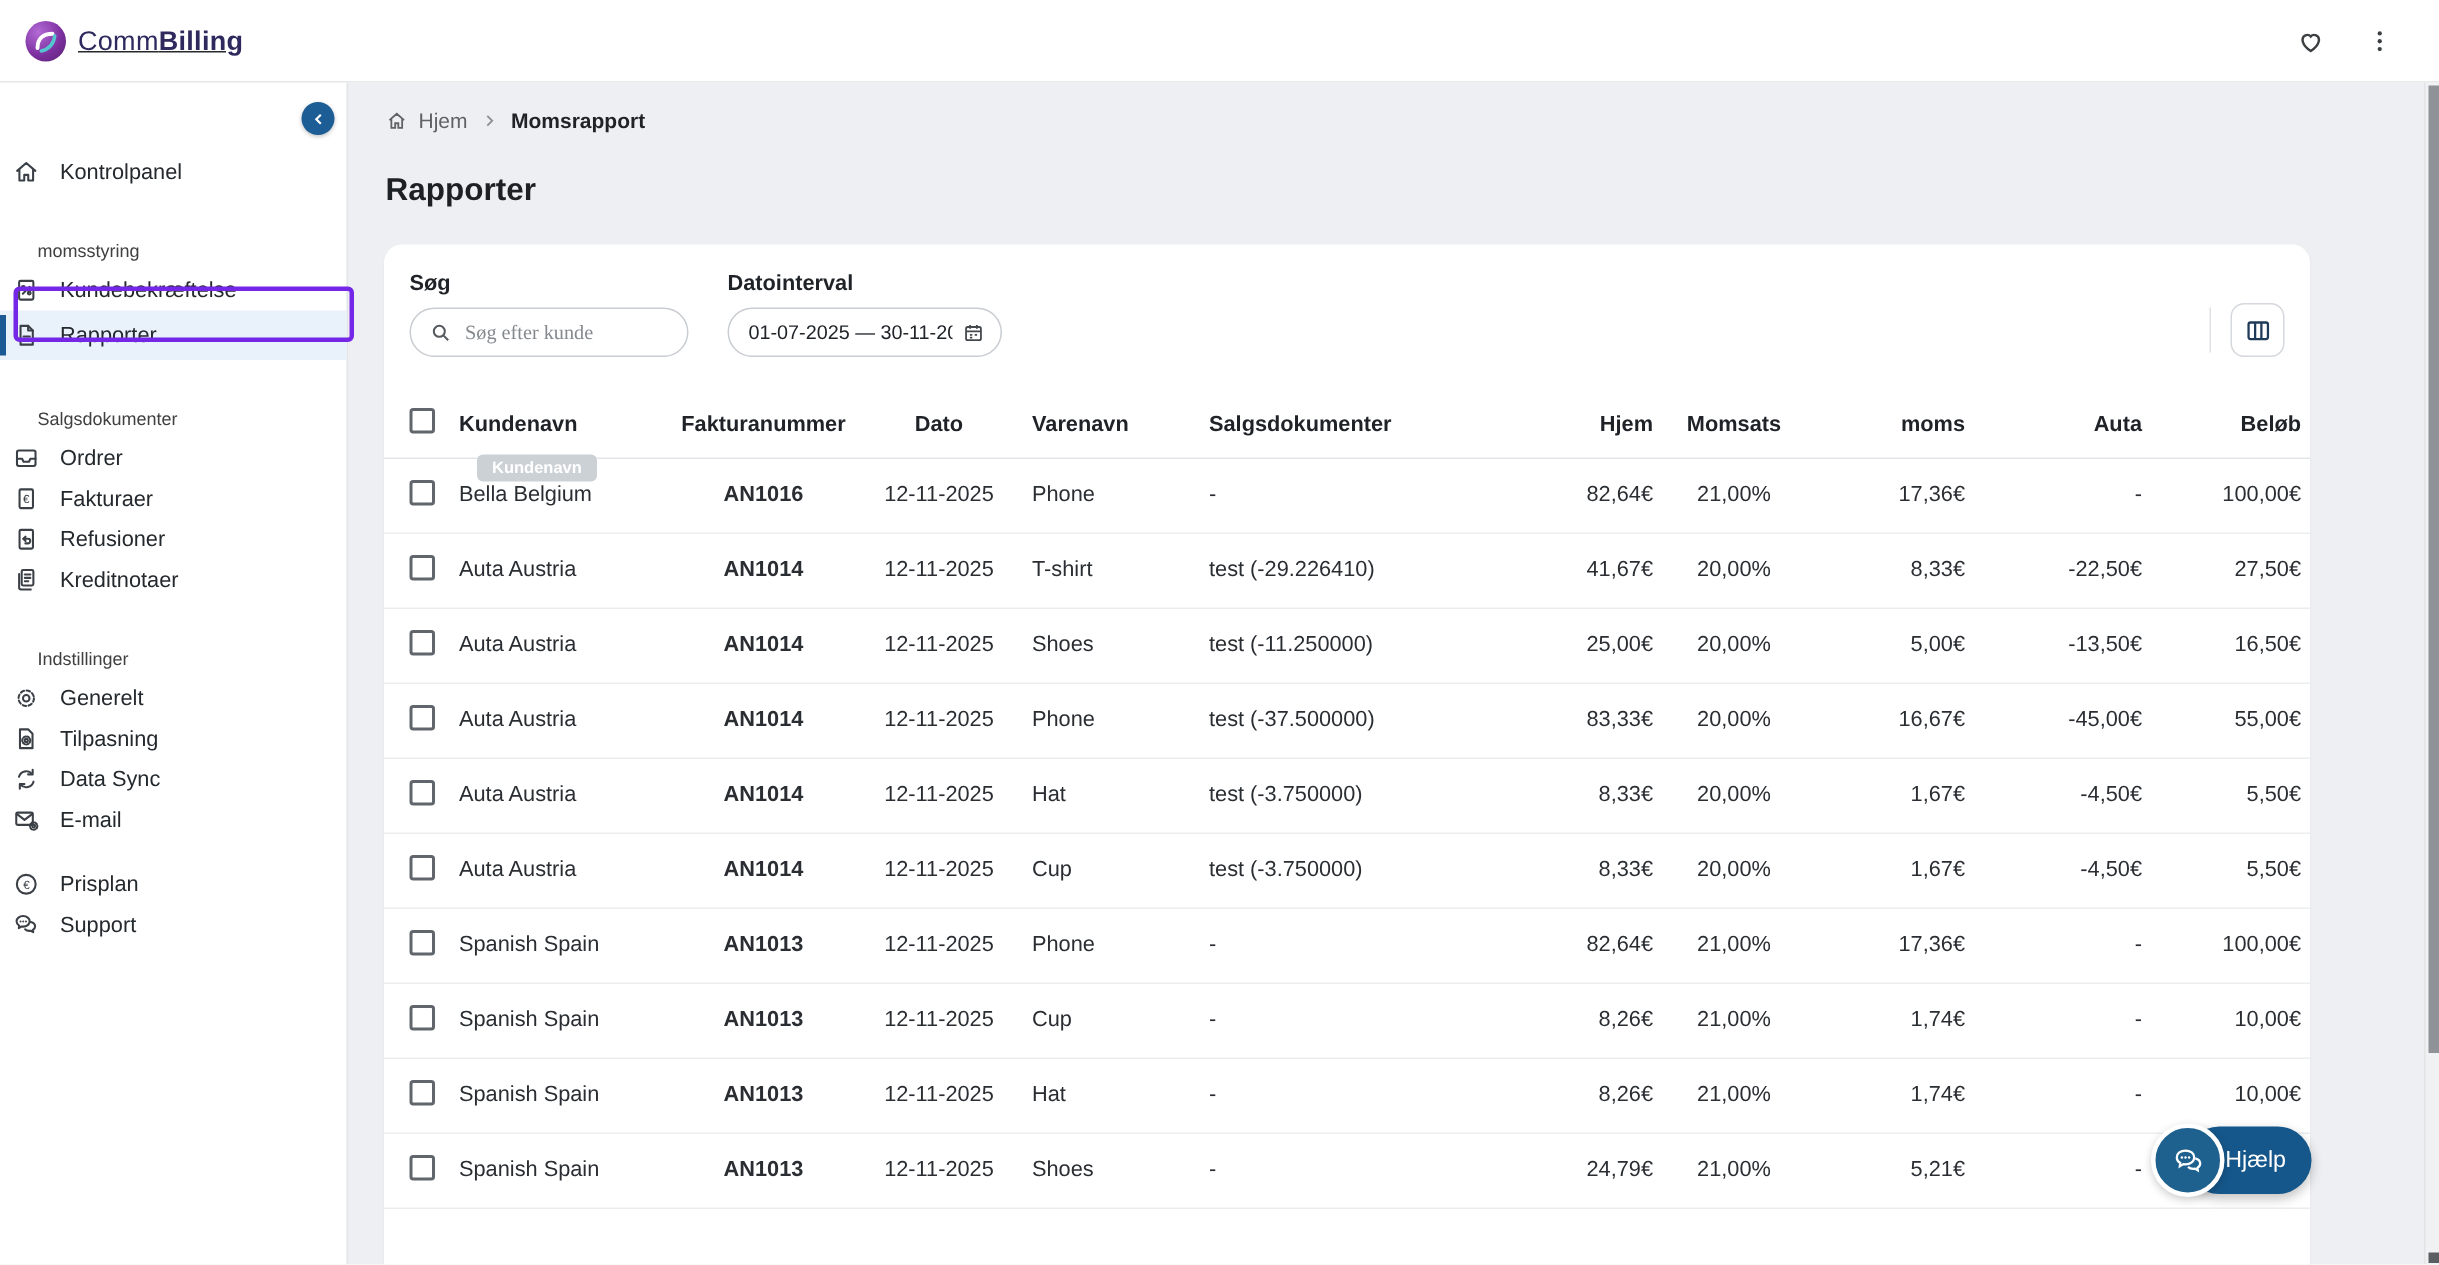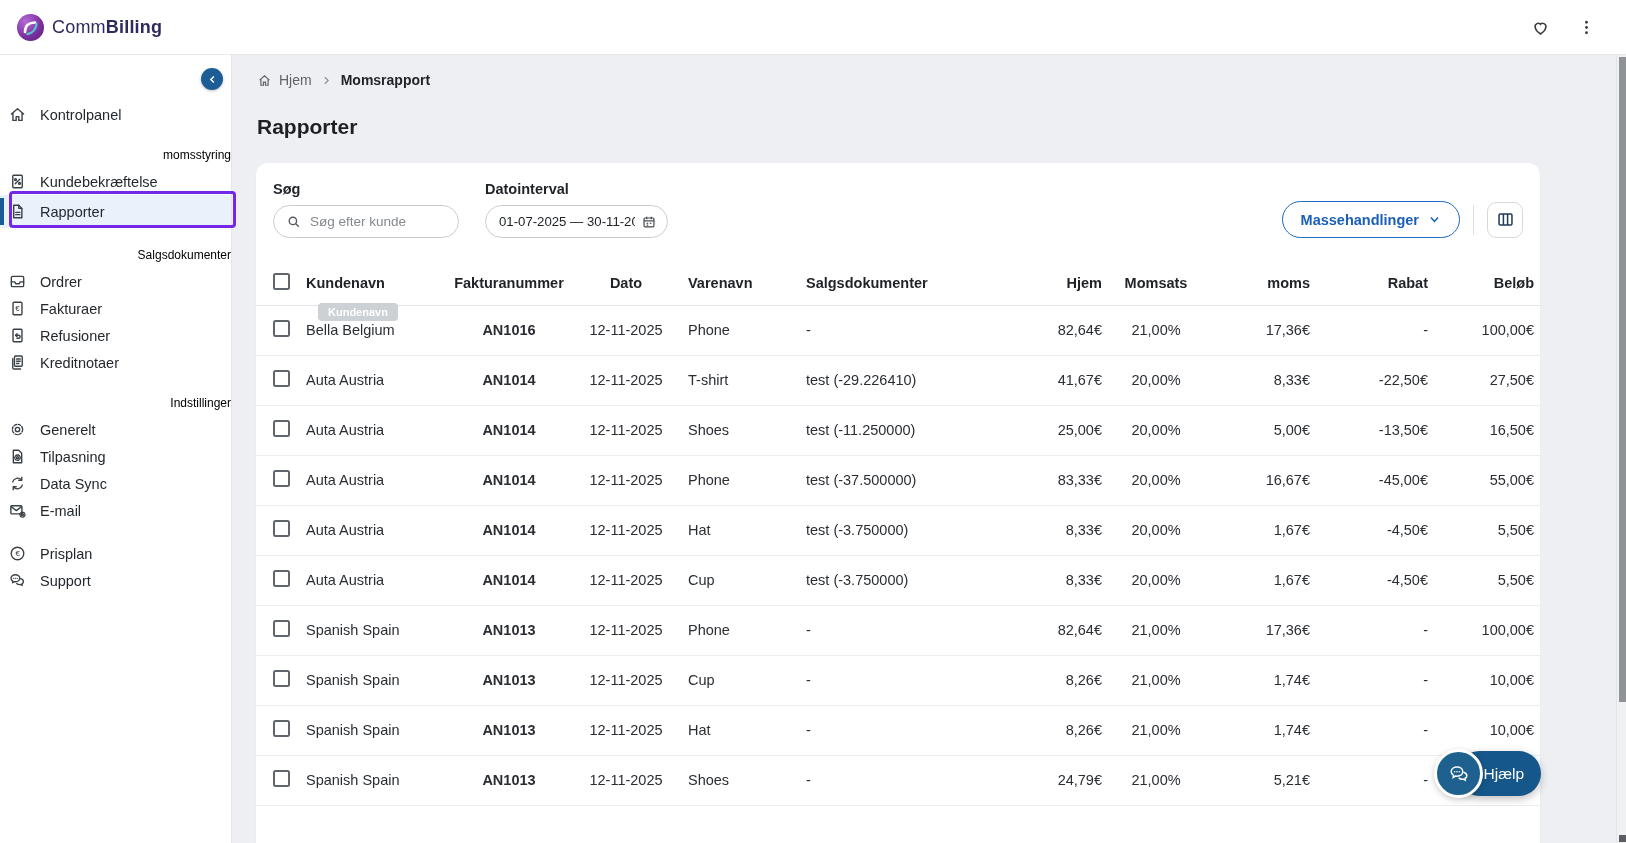--- a/index.html
+++ b/index.html
@@ -1,34 +1,34 @@
 <!DOCTYPE html>
 <html><head>
 <meta charset="utf-8">
 <style>
   * { margin:0; padding:0; box-sizing:border-box; }
   html,body { width:1626px; height:843px; overflow:hidden; }
   body { font-family:"Liberation Sans","DejaVu Sans",sans-serif; background:#edeff2; color:#24292e; }
   .stage { position:relative; width:1626px; height:843px; overflow:hidden; }
 
   
-  .topbar { position:absolute; left:0; top:0; width:1626px; height:55px; background:#fff; border-bottom:1px solid #e6e8ea; z-index:20; display:flex; align-items:center; }
+  .topbar { position:absolute; left:0; top:0; width:1626px; height:55px; background:#fff; border-bottom:1px solid #e6e8ea; z-index:20; display:flex; align-items:center;text-decoration:underline; }
   .brand { display:flex; align-items:center; gap:8px; padding-left:17px; }
   .logo-circle { width:27px; height:27px; border-radius:50%; background:radial-gradient(circle at 32% 28%, #b36bd6, #7b2f9e 58%, #571f6e); position:relative; overflow:hidden; flex:0 0 auto; }
   .logo-circle svg { position:absolute; inset:0; }
   .brand-text { font-size:18px; color:#2e2a5e; letter-spacing:.2px; }
   .brand-text .b1 { font-weight:400; }
   .brand-text .b2 { font-weight:800; }
   .topbar-right { margin-left:auto; display:flex; align-items:center; gap:26px; padding-right:30px; }
   .icon-btn { background:none; border:none; cursor:pointer; color:#3c4043; display:flex; align-items:center; }
 
   
   .sidebar { position:absolute; left:0; top:55px; bottom:0; width:232px; background:#fff; border-right:1px solid #e2e4e7; z-index:15; overflow:visible; padding-top:46px; }
   .collapse-btn { position:absolute; top:13px; right:8px; width:22px; height:22px; border-radius:50%; background:#1d5d96; border:none; color:#fff; display:flex; align-items:center; justify-content:center; cursor:pointer; box-shadow:0 1px 3px rgba(0,0,0,.25); }
-  .side-section-label { font-size:12px; color:#000000; padding:0 0 0 25px; margin:20px 0 6px; height:14px; line-height:14px;text-align:right; }
+  .side-section-label { font-size:12px; color:#404040; padding:0 0 0 25px; margin:32px 0 6px; height:14px; line-height:14px; }
   .side-item { position:relative; height:27px; display:flex; align-items:center; gap:13px; padding-left:8px; font-size:14.5px; font-weight:500; color:#24292e; cursor:pointer; }
   .side-item .ic { width:19px; height:19px; color:#3a4046; display:flex; align-items:center; justify-content:center; flex:0 0 auto; }
   .side-item.active { background:#e9f1fb; height:33px; }
   .side-item.active::before { content:""; position:absolute; left:0; top:3px; bottom:3px; width:3.5px; background:#1b5a94; }
   .side-gap { height:16px; }
   .annotation-box { position:absolute; left:9px; top:136px; width:227px; height:37px; border:3px solid #7527e8; border-radius:4px; pointer-events:none; z-index:18; }
 
   
   .main { position:absolute; left:232px; top:55px; right:10px; bottom:0; background:#edeff2; }
   .breadcrumb { display:flex; align-items:center; gap:9px; padding:17px 0 0 25px; font-size:14px; color:#5f6368; }
@@ -36,21 +36,21 @@
   .breadcrumb .current { color:#1f2328; font-weight:600; }
   .page-title { font-size:21px; font-weight:600; color:#1d2126; padding:27px 0 0 25px; }
 
   .card { position:absolute; left:24px; top:108px; width:1284px; height:760px; background:#fff; border-radius:12px; box-shadow:0 1px 2px rgba(20,30,40,.05); }
 
   
   .filter-row { display:flex; align-items:flex-end; padding:18px 17px 0 17px;gap:12px; }
   .filter-group { margin-right:14px; }
   .filter-label { font-size:14.5px; font-weight:600; color:#1f2328; margin-bottom:8px; }
   .search-box { width:186px; height:33px; border:1px solid #c9cdd2; border-radius:17px; display:flex; align-items:center; padding:0 10px 0 12px; gap:8px; background:#fff; }
-  .search-box input { border:none; outline:none; flex:1; font-size:13.5px; font-family:Liberation Sans, sans-serif; color:#4d7c0f; background:transparent; min-width:0; }
+  .search-box input { border:none; outline:none; flex:1; font-size:13.5px; font-family:Liberation Serif, serif; color:#4d7c0f; background:transparent; min-width:0; }
   .search-box input::placeholder { color:#84898e; }
   .date-box { width:183px; height:33px; border:1px solid #c9cdd2; border-radius:17px; display:flex; align-items:center; padding:0 10px 0 13px; gap:6px; font-size:13.2px; color:#202428; cursor:pointer; white-space:nowrap; }
   .date-box .val { flex:1; overflow:hidden; }
   .actions { margin-left:auto; display:flex; align-items:center; gap:13px; padding-bottom:0; }
   .bulk-btn { height:37px; padding:0 18px; border:1.5px solid #1a6bc4; border-radius:19px; background:#fff; color:#1a5fb8; font-size:14.5px; font-weight:600; font-family:inherit; display:flex; align-items:center; gap:9px; cursor:pointer; }
   .v-divider { width:1px; height:30px; background:#dfe1e4; }
   .cols-btn { width:36px; height:36px; border:1px solid #d5d8dc; border-radius:9px; background:#fff; color:#1f3b57; display:flex; align-items:center; justify-content:center; cursor:pointer; }
 
   
   table.report { width:100%; border-collapse:collapse; table-layout:fixed; margin-top:23px; }
@@ -285,26 +285,20 @@
                 <line x1="7.2" y1="3.3" x2="7.2" y2="6.5"></line>
                 <line x1="12.8" y1="3.3" x2="12.8" y2="6.5"></line>
                 <line x1="3.8" y1="8.6" x2="16.2" y2="8.6"></line>
                 <line x1="7" y1="11.6" x2="9" y2="11.6"></line>
                 <line x1="11" y1="11.6" x2="13" y2="11.6"></line>
                 <line x1="7" y1="13.9" x2="9" y2="13.9"></line>
               </svg>
           </div>
         </div>
         <div class="actions">
-          <button class="bulk-btn">
-            <span>Massehandlinger</span>
-            <svg width="13" height="13" viewBox="0 0 20 20" fill="none" stroke="currentColor" stroke-width="2.4">
-                <polyline points="4.5,7 10,13 15.5,7"></polyline>
-              </svg>
-          </button>
           <div class="v-divider"></div>
           <button class="cols-btn">
             <svg width="19" height="19" viewBox="0 0 20 20" fill="none" stroke="currentColor" stroke-width="1.6">
                 <rect x="3.2" y="4.2" width="13.6" height="11.6" rx="1.4"></rect>
                 <line x1="7.8" y1="4.2" x2="7.8" y2="15.8"></line>
                 <line x1="12.2" y1="4.2" x2="12.2" y2="15.8"></line>
               </svg>
           </button>
         </div>
       </div>
@@ -327,21 +321,21 @@
             <tr id="table-head">
               <th class="al-left"><span class="cb"></span></th>
               <th class="al-left">Kundenavn</th>
               <th class="al-center">Fakturanummer</th>
               <th class="al-center">Dato</th>
               <th class="al-left">Varenavn</th>
               <th class="al-left">Salgsdokumenter</th>
               <th class="al-right">Hjem</th>
               <th class="al-center">Momsats</th>
               <th class="al-right">moms</th>
-              <th class="al-right">Rabat</th>
+              <th class="al-right">Auta</th>
               <th class="al-right">Beløb</th>
             </tr>
           </thead>
         <tbody id="table-body">
             <tr>
               <td class="al-left"><span class="cb"></span></td>
               <td class="al-left">Bella Belgium</td>
               <td class="al-center link">AN1016</td>
               <td class="al-center">12-11-2025</td>
               <td class="al-left">Phone</td>

